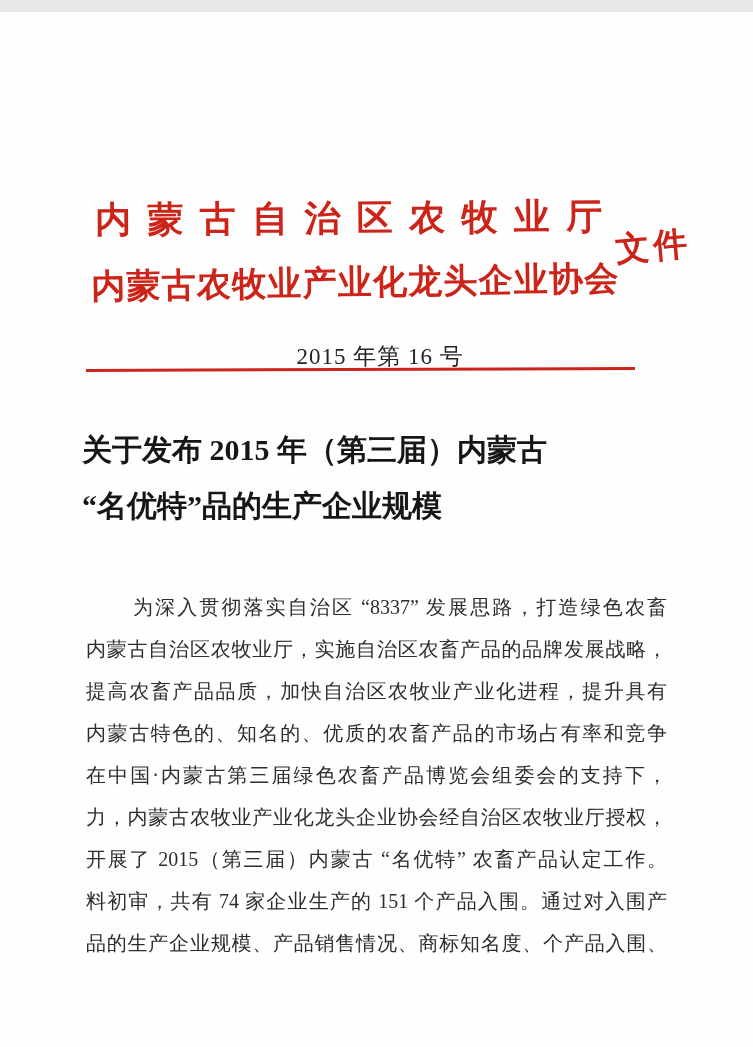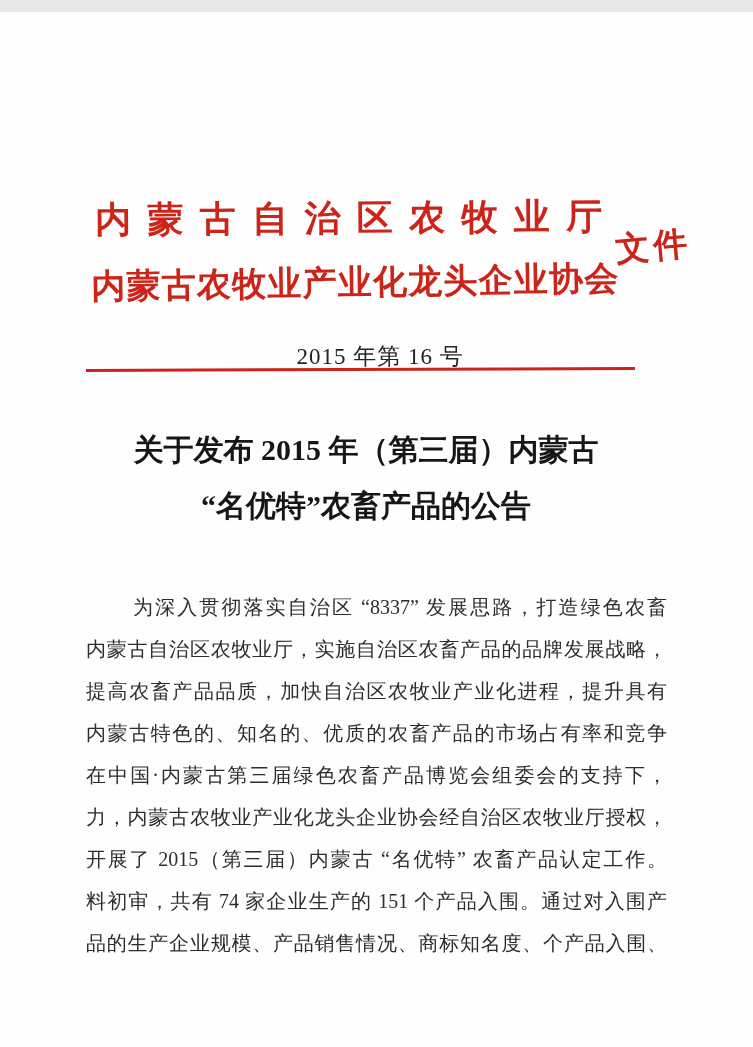--- a/index.html
+++ b/index.html
@@ -80,24 +80,24 @@
     left: 86px;
     top: 356px;
     width: 549px;
     height: 3px;
     background: #cc241b;
     transform: rotate(-0.2deg);
   }
   
   .title {
     position: absolute;
-    left: 56px;
+    left: 82px;
     top: 410px;
     width: 620px;
-    text-align: center;
+    text-align: left;
     font-size: 30px;
     font-weight: bold;
     color: #161616;
     line-height: 56px;
   }
   
   .body-text {
     position: absolute;
     left: 86px;
     top: 574px;
@@ -127,21 +127,21 @@
   <div class="org2">内蒙古农牧业产业化龙头企业协会</div>
 
   <div class="wenjian">文件</div>
 
   <div class="doc-no">2015 年第 16 号</div>
 
   <div class="red-rule"></div>
 
   <div class="title">
     <div>关于发布 2015 年（第三届）内蒙古</div>
-    <div>“名优特”农畜产品的公告</div>
+    <div>“名优特”品的生产企业规模</div>
   </div>
 
   <div class="body-text">
     <div class="body-line indent">为深入贯彻落实自治区 “8337” 发展思路，打造绿色农畜</div>
     <div class="body-line">内蒙古自治区农牧业厅，实施自治区农畜产品的品牌发展战略，</div>
     <div class="body-line">提高农畜产品品质，加快自治区农牧业产业化进程，提升具有</div>
     <div class="body-line">内蒙古特色的、知名的、优质的农畜产品的市场占有率和竞争</div>
     <div class="body-line">在中国·内蒙古第三届绿色农畜产品博览会组委会的支持下，</div>
     <div class="body-line">力，内蒙古农牧业产业化龙头企业协会经自治区农牧业厅授权，</div>
     <div class="body-line">开展了 2015（第三届）内蒙古 “名优特” 农畜产品认定工作。</div>

